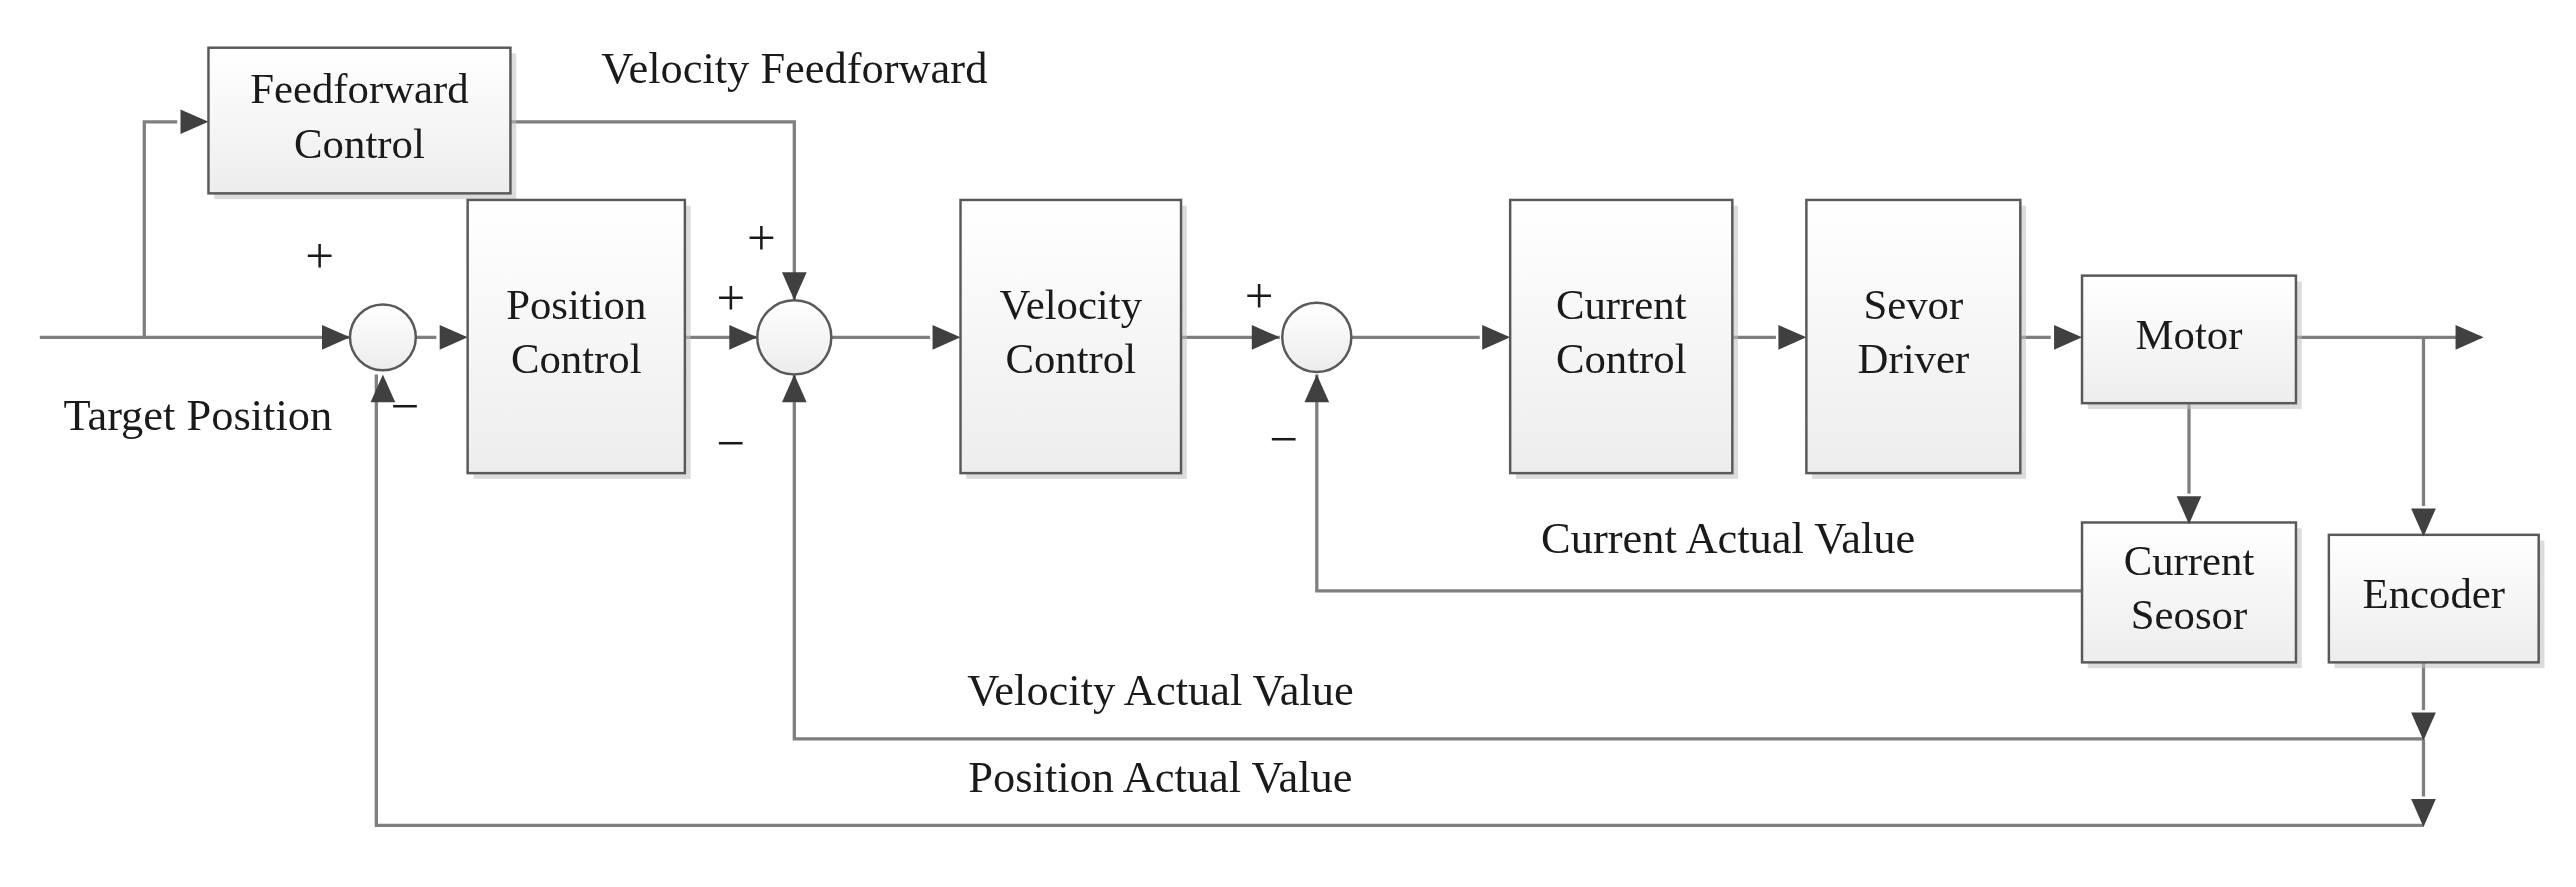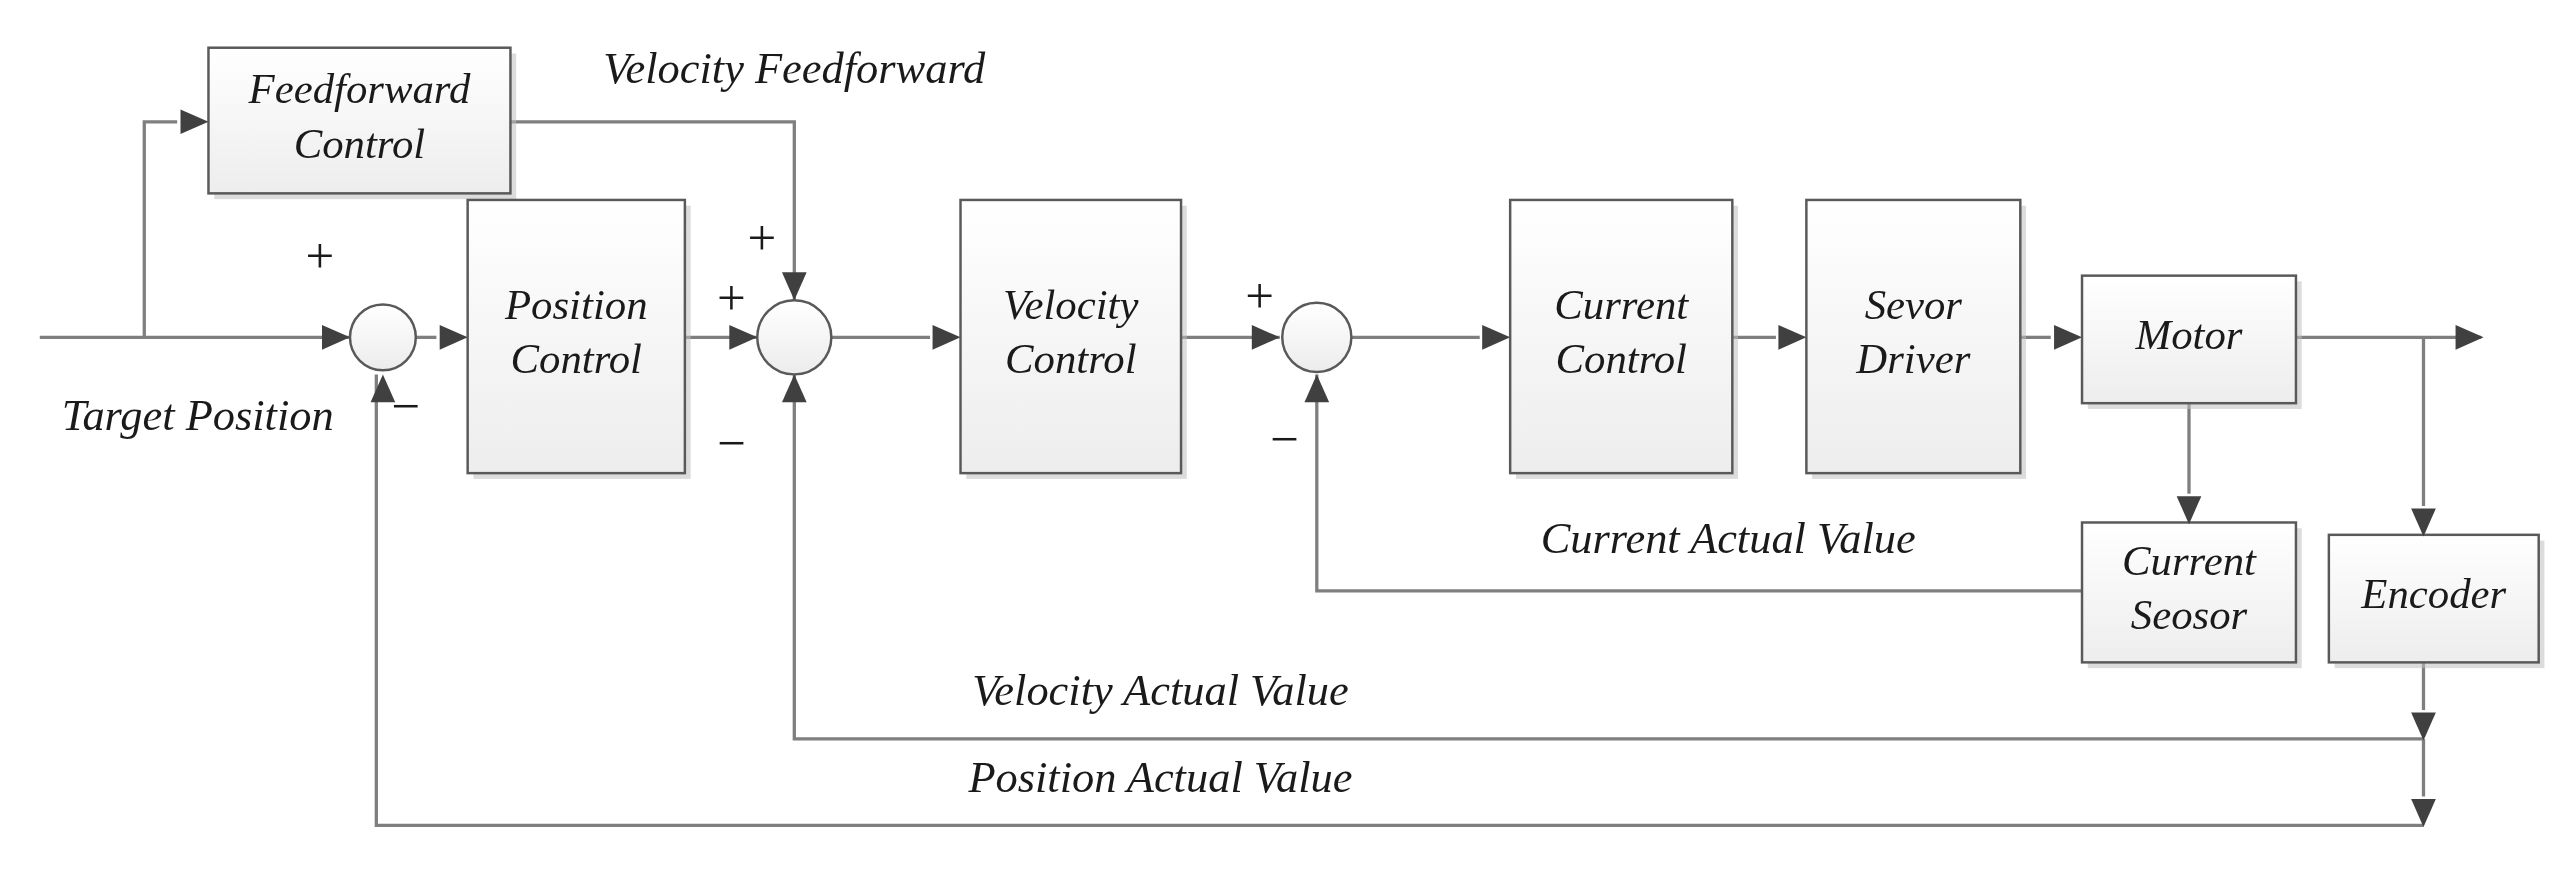--- a/index.html
+++ b/index.html
@@ -12,21 +12,20 @@
     width: 2576px;
     height: 887px;
     font-family: "Liberation Serif", "DejaVu Serif", serif;
     overflow: hidden;
   }
   #diagram-root {
     position: relative;
     width: 2159px;
     height: 887px;
     background: #ffffff;
-    font-style: italic;
   }
   svg#block-diagram {
     display: block;
     width: 2576px;
     height: 887px;
   }
   .block-rect {
     stroke: #595959;
     stroke-width: 3;
   }

